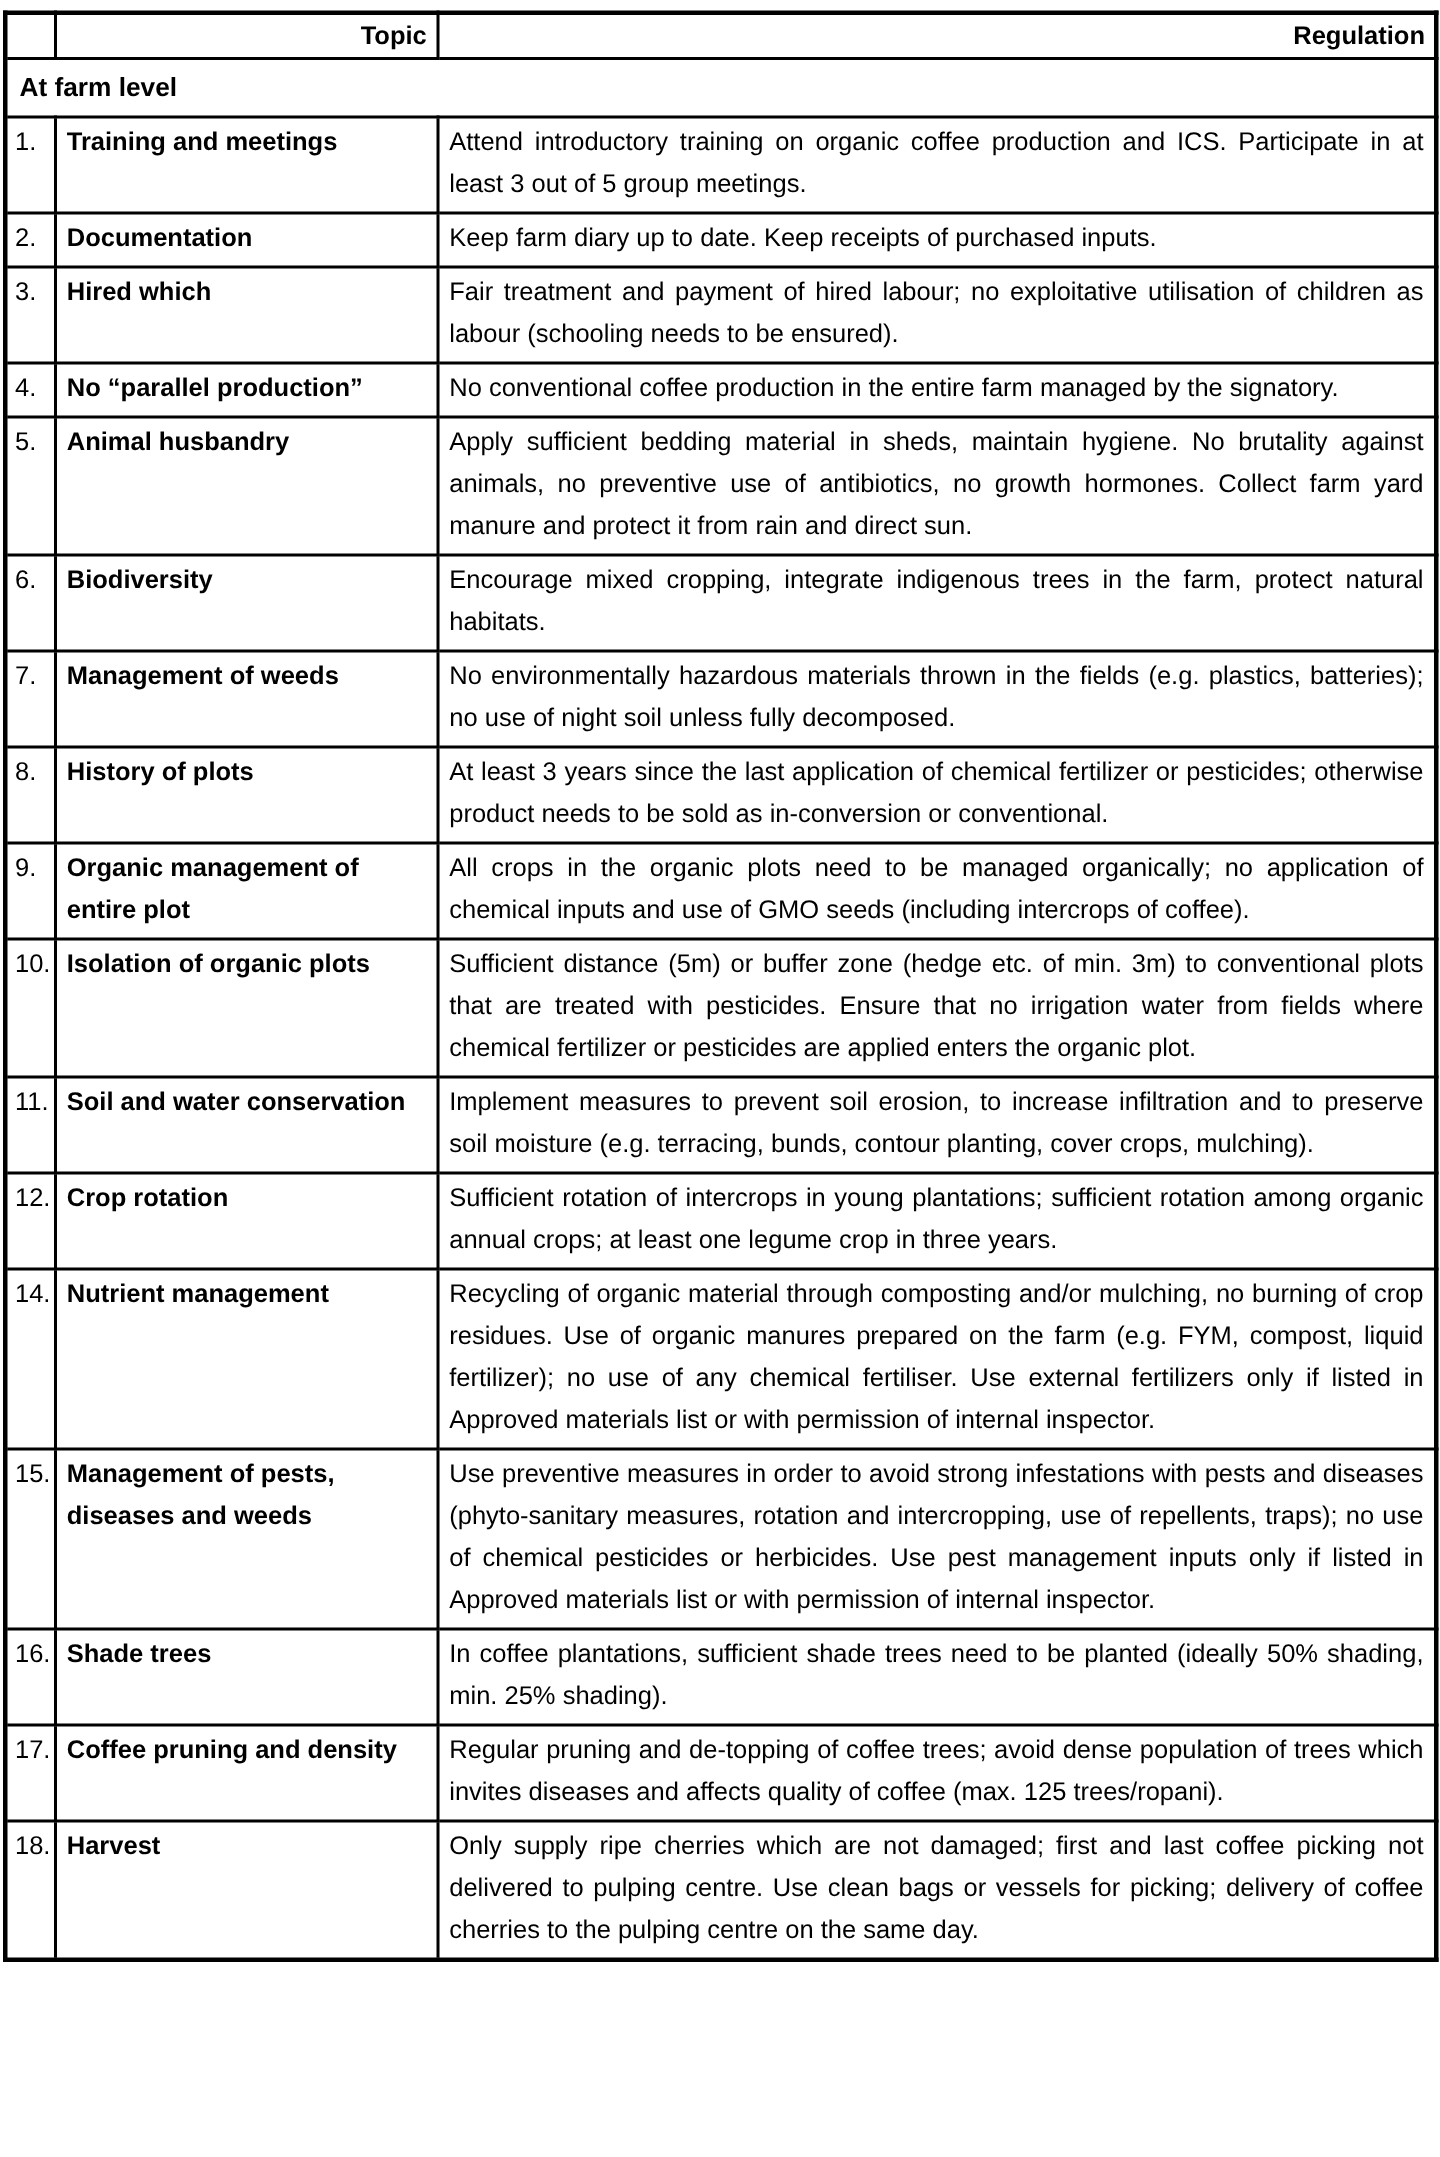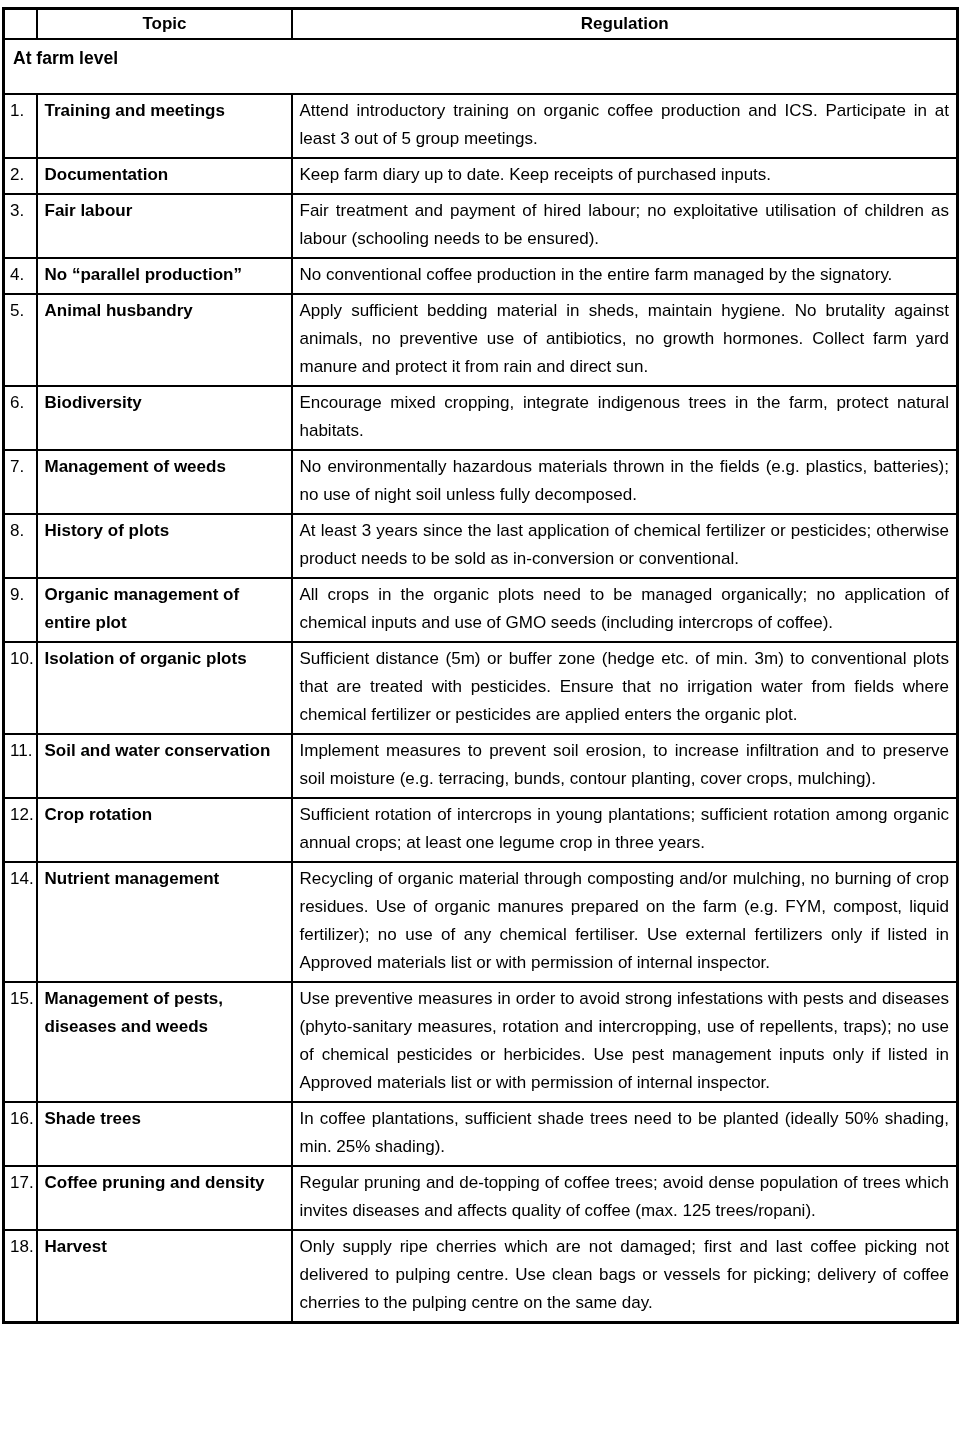--- a/index.html
+++ b/index.html
@@ -20,21 +20,21 @@
     border: 3px solid #000000;
   }
   .reg-table th,
   .reg-table td {
     border: 2px solid #000000;
     vertical-align: top;
     font-size: 17px;
     overflow: hidden;
   }
   .reg-table th {
-    text-align: center;
+    text-align: right;
     font-weight: bold;
     padding: 3px 6px 4px 7px;
     line-height: 21px;
   }
   td.cell-num {
     padding: 2px 2px 2px 5px;
     line-height: 28px;
     text-align: left;
   }
   td.cell-topic {
@@ -44,21 +44,21 @@
     margin-top: 30px;
   }
   td.cell-reg {
     padding: 2px 7px 4px 7px;
     line-height: 28px;
     text-align: justify;
   }
   td.cell-section {
     font-weight: bold;
     font-size: 17.5px;
-    padding: 5px 6px 22px 8px;
+    padding: 5px 6px 6px 8px;
     line-height: 26px;
   }
 </style>
 </head>
 <body>
 
 <table class="reg-table">
   <colgroup>
     <col style="width:33px">
     <col style="width:255px">
@@ -80,21 +80,21 @@
         <td class="cell-topic">Training and meetings</td>
         <td class="cell-reg">Attend introductory training on organic coffee production and ICS. Participate in at least 3 out of 5 group meetings.</td>
       </tr>
       <tr>
         <td class="cell-num">2.</td>
         <td class="cell-topic">Documentation</td>
         <td class="cell-reg">Keep farm diary up to date. Keep receipts of purchased inputs.</td>
       </tr>
       <tr>
         <td class="cell-num">3.</td>
-        <td class="cell-topic">Fair labour</td>
+        <td class="cell-topic">Hired which</td>
         <td class="cell-reg">Fair treatment and payment of hired labour; no exploitative utilisation of children as labour (schooling needs to be ensured).</td>
       </tr>
       <tr>
         <td class="cell-num">4.</td>
         <td class="cell-topic">No “parallel production”</td>
         <td class="cell-reg">No conventional coffee production in the entire farm managed by the signatory.</td>
       </tr>
       <tr>
         <td class="cell-num">5.</td>
         <td class="cell-topic">Animal husbandry</td>

